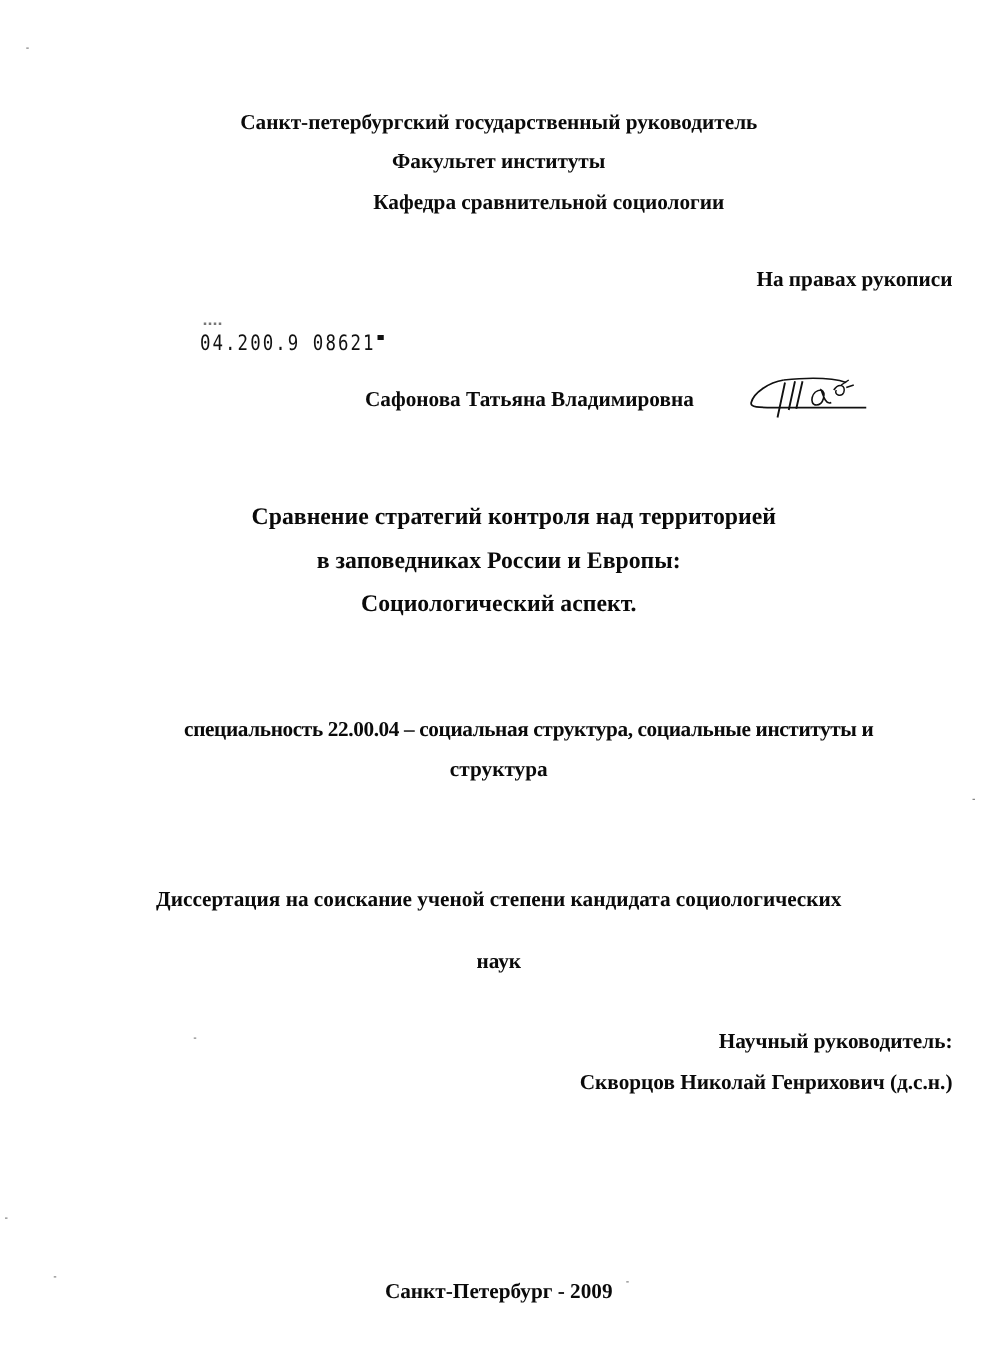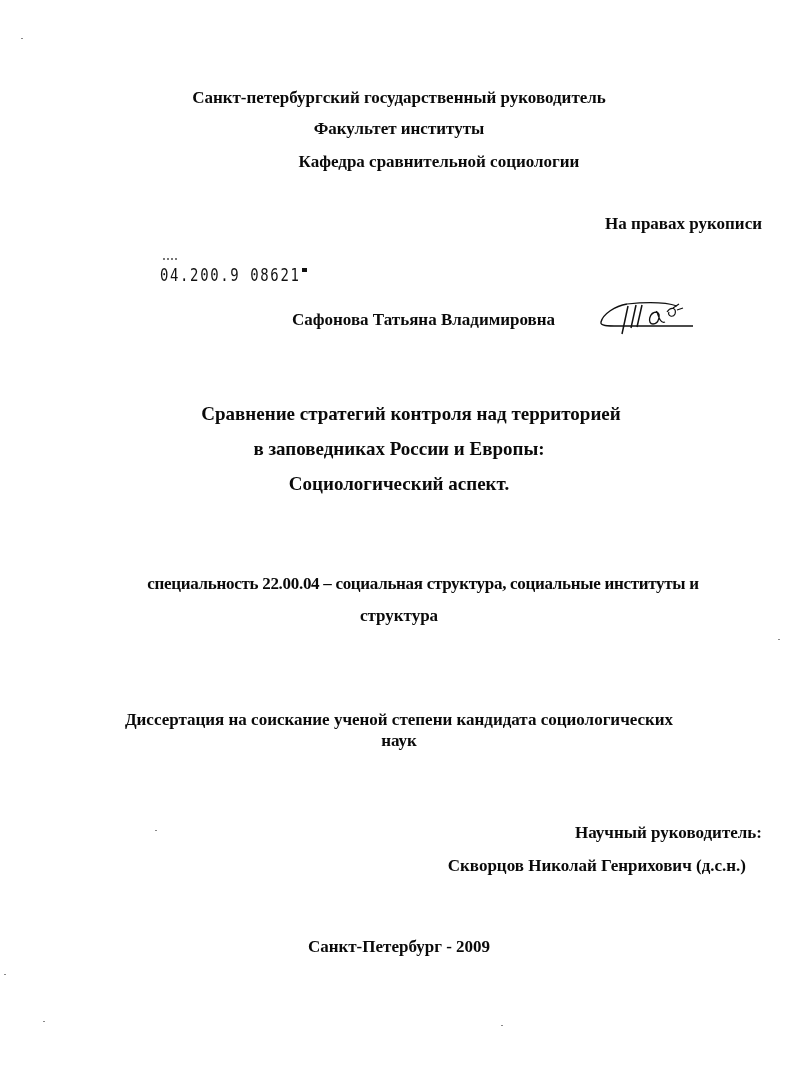--- a/index.html
+++ b/index.html
@@ -100,25 +100,25 @@
 </svg>
 
 <div class="line title" style="top:403px;padding-left:12px;">Сравнение стратегий контроля над территорией</div>
 <div class="line title" style="top:438px;text-align:center;">в заповедниках России и Европы:</div>
 <div class="line title" style="top:457px;margin-top:16px;">Социологический аспект.</div>
 
 <div class="line body17" style="top:574px; letter-spacing:-0.3px;padding-left:24px;">специальность 22.00.04 – социальная структура, социальные институты и</div>
 <div class="line body17" style="top:606px;">структура</div>
 
 <div class="line body17" style="top:698px;margin-top:12px;">Диссертация на соискание ученой степени кандидата социологических</div>
-<div class="line body17" style="top:731px;font-family:Liberation Serif, serif;">наук</div>
+<div class="line body17" style="top:759px;font-family:Liberation Serif, serif;">наук</div>
 
 <div class="right" style="top:823px; right:36px; font-size:17px;margin-left:38px;">Научный руководитель:</div>
-<div class="right" style="top:856px; right:52px; font-size:17px;">Скворцов Николай Генрихович (д.с.н.)</div>
+<div class="right" style="top:856px; right:36px; font-size:17px;">Скворцов Николай Генрихович (д.с.н.)</div>
 
-<div class="line body17" style="top:937px;">Санкт-Петербург - 2009</div>
+<div class="line body17" style="top:1023px;">Санкт-Петербург - 2009</div>
 
 <div class="speck" style="left:21px; top:38px;"></div>
 <div class="speck" style="left:155px; top:830px;"></div>
 <div class="speck" style="left:778px; top:639px;"></div>
 <div class="speck" style="left:4px; top:974px;"></div>
 <div class="speck" style="left:43px; top:1021px;"></div>
 <div class="speck" style="left:501px; top:1025px;"></div>
 
 </body></html>

